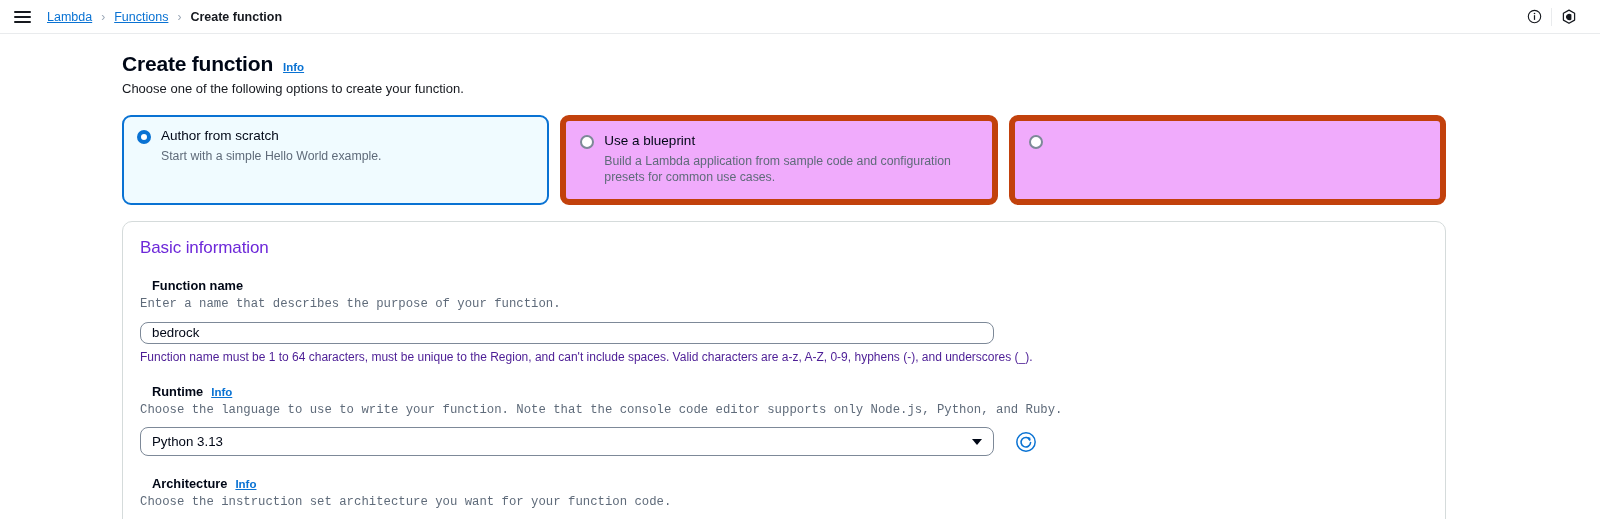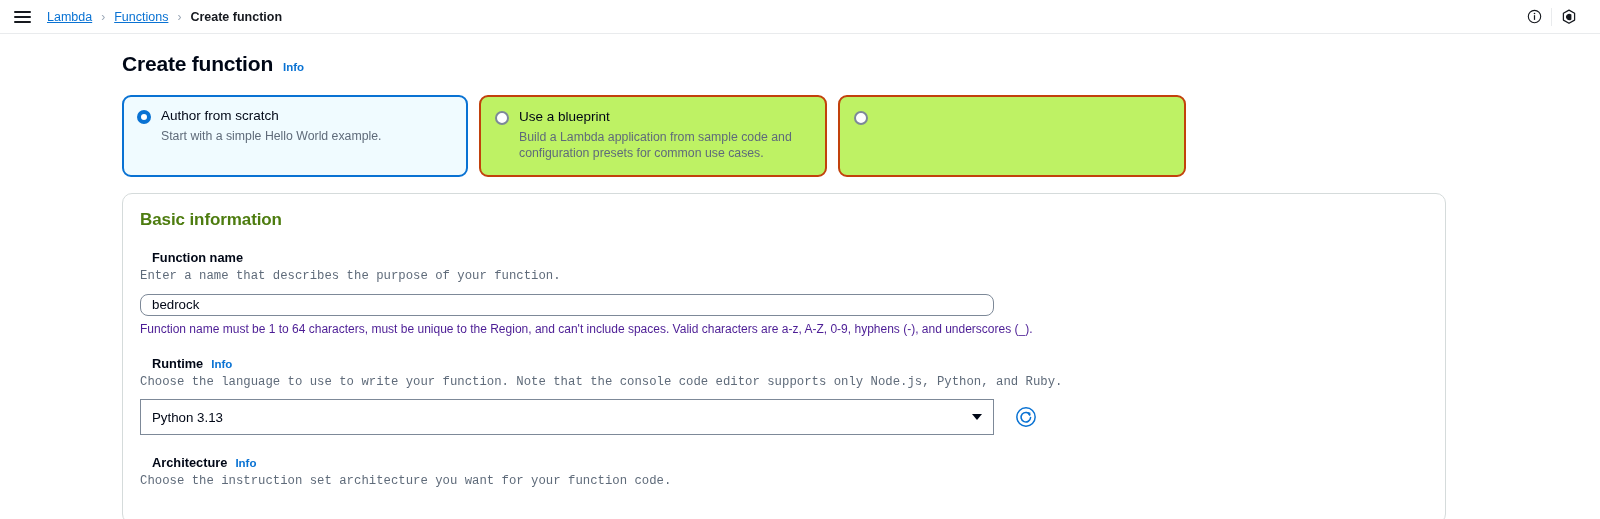--- a/index.html
+++ b/index.html
@@ -96,40 +96,41 @@
   h1.page-title {
     font-size: 21px;
     font-weight: 700;
     letter-spacing: -0.2px;
     color: #000716;
   }
   .info-link {
     color: #0972d3;
     font-size: 11.5px;
     font-weight: 700;
+    text-decoration: underline;
     cursor: pointer;
   }
   .page-sub {
     font-size: 13px;
     color: #16191f;
     margin-top: 5px;
   }
 
   
   .tiles {
     display: flex;
     gap: 11px;
     margin-top: 19px;
-    width: 1064px;
+    width: 1324px;
   }
   .tile {
     flex: 1;
-    border: 2px solid #c2410c;
+    border: 6px solid #c2410c;
     border-radius: 9px;
-    background: #bef264;
+    background: #f0abfc;
     padding: 12px 14px 13px 14px;
     min-height: 65px;
     cursor: pointer;
     display: flex;
     gap: 10px;
     align-items: flex-start;
   }
   .tile.selected {
     border: 2px solid #0972d3;
     background: #f0fbff;
@@ -167,22 +168,22 @@
   .panel {
     margin-top: 16px;
     width: 1324px;
     border: 1px solid #d5dbdb;
     border-radius: 10px;
     background: #ffffff;
     padding: 16px 17px 0 17px;
   }
   .panel-title {
     font-size: 17px;
-    font-weight: 700;
-    color: #4d7c0f;
+    font-weight: 400;
+    color: #6d28d9;
     letter-spacing: -0.1px;
   }
 
   .field { margin-top: 20px; }
   .field-label-row {
     display: flex;
     align-items: baseline;
     gap: 8px;
   }
   .field-label {
@@ -219,23 +220,23 @@
   }
 
   .select-row {
     display: flex;
     align-items: center;
     gap: 20px;
     margin-top: 9px;
   }
   .select-box {
     width: 854px;
-    height: 36px;
+    height: 29px;
     border: 1px solid #7d8998;
-    border-radius: 0;
+    border-radius: 8px;
     background: #ffffff;
     display: flex;
     align-items: center;
     padding: 0 11px;
     font-size: 13.3px;
     color: #000716;
     cursor: pointer;
     justify-content: space-between;
   }
   .caret {
@@ -303,20 +304,21 @@
   </div>
 </div>
 
 <div class="page">
 
   <div class="page-title-row">
     <h1 class="page-title">Create function</h1>
     <span class="info-link">Info</span>
   </div>
 
+  <div class="page-sub">Choose one of the following options to create your function.</div>
 
   <div class="tiles">
 
     <div class="tile selected">
       <div class="radio on"></div>
       <div class="tile-text">
         <div class="tile-title">Author from scratch</div>
         <div class="tile-desc">Start with a simple Hello World example.</div>
       </div>
     </div>

